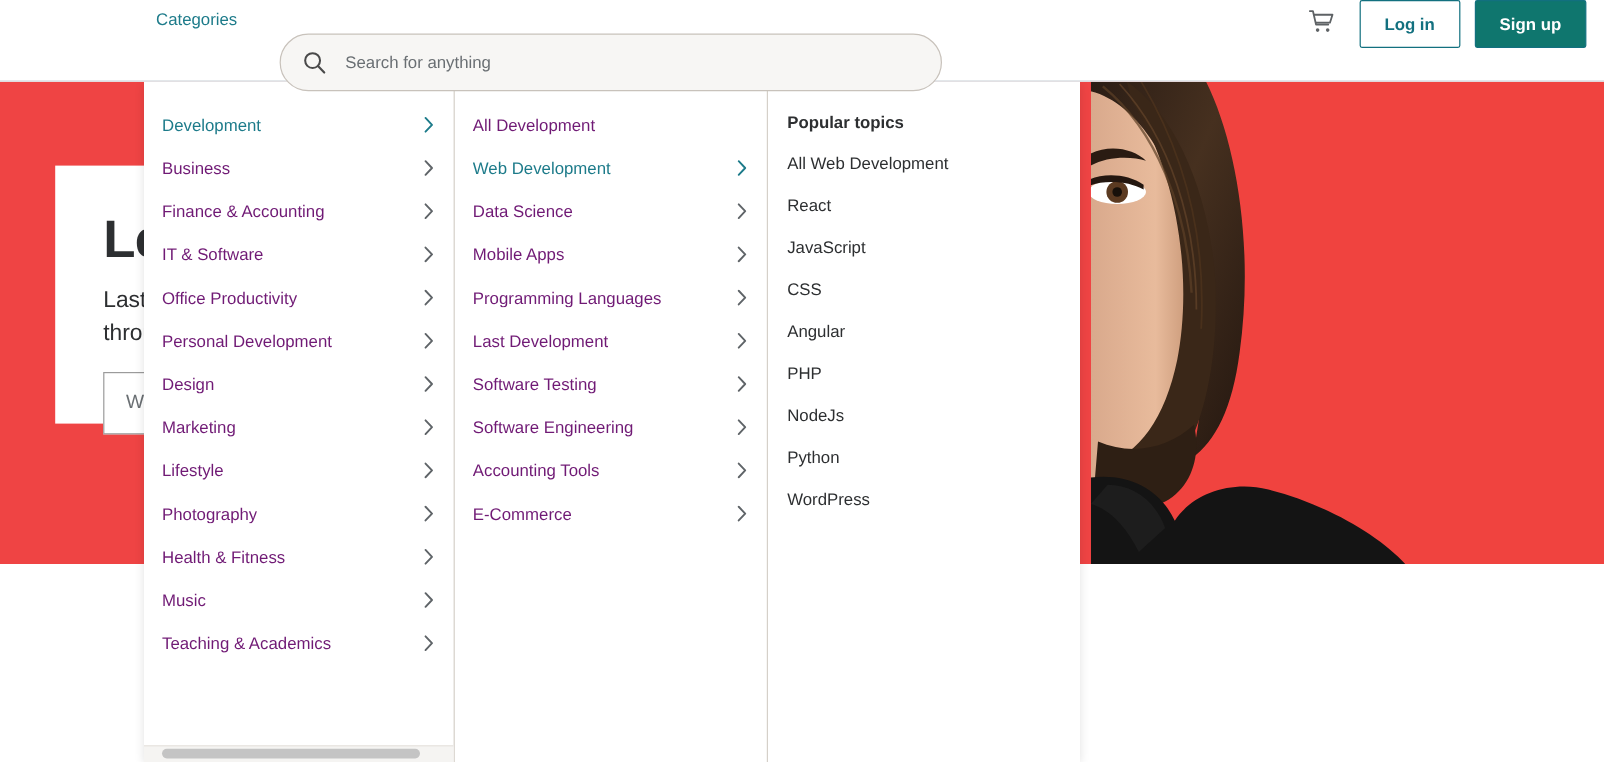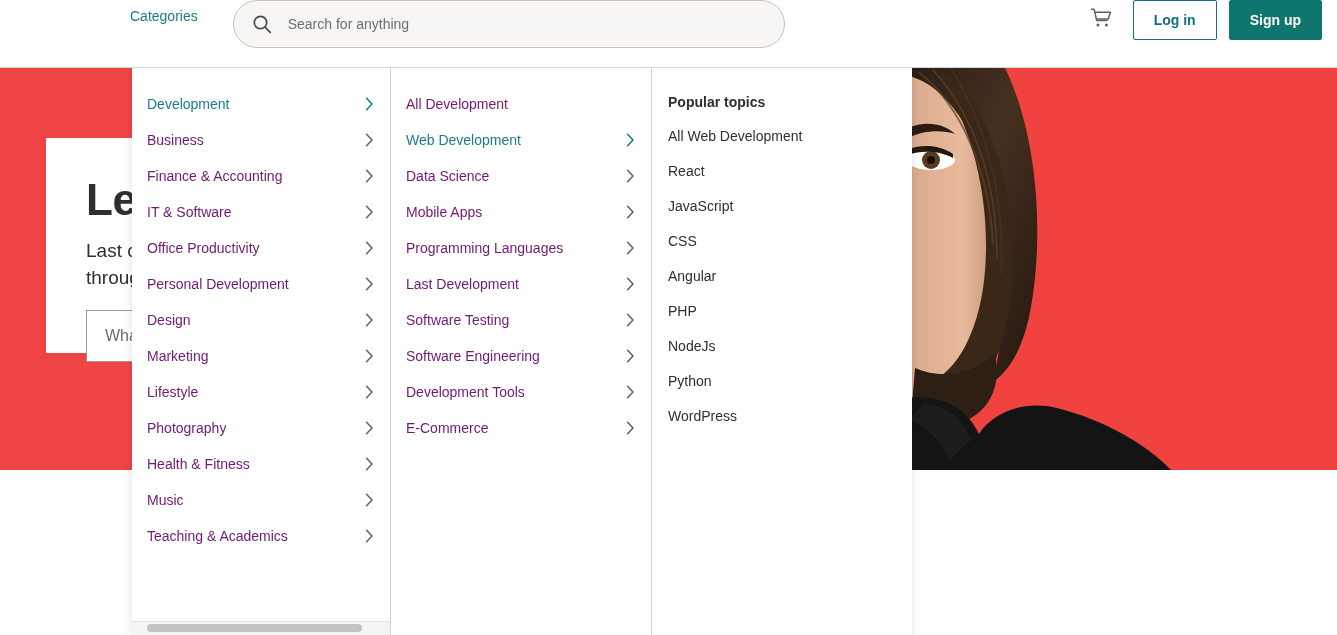--- a/index.html
+++ b/index.html
@@ -31,20 +31,21 @@
   .searchbar {
     flex: 1 1 auto;
     margin-left: 25px; margin-right: 22px;
     height: 48px;
     background: #f7f6f4;
     border: 1px solid #c8c2bb;
     border-radius: 24px;
     display: flex; align-items: center;
     padding: 0 18px;
     max-width: 552px;
+    margin-top: 28px;
   }
   .search-icon { width: 20px; height: 20px; flex: 0 0 20px; margin-right: 16px; }
   .search-input {
     border: none; outline: none; background: transparent;
     font-family: "Liberation Sans", sans-serif;
     font-size: 14px; color: #6a6f73;
     width: 100%; height: 100%;
   }
   .search-input::placeholder { color: #6a6f73; opacity: 1; }
   .header-right {
@@ -100,21 +101,21 @@
     width: 430px; height: 52px;
     border: 1px solid #9b9b9b; background: #ffffff;
     font-family: "Liberation Sans", sans-serif;
     font-size: 16px; color: #6a6f73;
     padding: 0 18px; outline: none;
   }
   .hero-input::placeholder { color: #6a6f73; opacity: 1; }
 
   
   .megamenu {
-    position: absolute; top: 68px; left: 132px;
+    position: absolute; top: 68px; left: 120px;
     width: 780px; height: 567px;
     background: #ffffff;
     display: flex;
     box-shadow: 0 2px 8px rgba(0,0,0,0.12);
     z-index: 30;
   }
   .mm-col {
     position: relative;
     height: 100%;
     overflow: hidden;
@@ -370,21 +371,21 @@
               <path d="M1.6 1.3L7 7l-5.4 5.7" stroke="#5f6468" stroke-width="1.6" stroke-linecap="round" stroke-linejoin="round"></path>
             </svg></span>
         </div>
         <div class="mm-item">
           <span class="mm-label">Software Engineering</span>
           <span class="chev"><svg width="9" height="14" viewBox="0 0 9 14" fill="none">
               <path d="M1.6 1.3L7 7l-5.4 5.7" stroke="#5f6468" stroke-width="1.6" stroke-linecap="round" stroke-linejoin="round"></path>
             </svg></span>
         </div>
         <div class="mm-item">
-          <span class="mm-label">Development Tools</span>
+          <span class="mm-label">Accounting Tools</span>
           <span class="chev"><svg width="9" height="14" viewBox="0 0 9 14" fill="none">
               <path d="M1.6 1.3L7 7l-5.4 5.7" stroke="#5f6468" stroke-width="1.6" stroke-linecap="round" stroke-linejoin="round"></path>
             </svg></span>
         </div>
         <div class="mm-item">
           <span class="mm-label">E-Commerce</span>
           <span class="chev"><svg width="9" height="14" viewBox="0 0 9 14" fill="none">
               <path d="M1.6 1.3L7 7l-5.4 5.7" stroke="#5f6468" stroke-width="1.6" stroke-linecap="round" stroke-linejoin="round"></path>
             </svg></span>
         </div>

